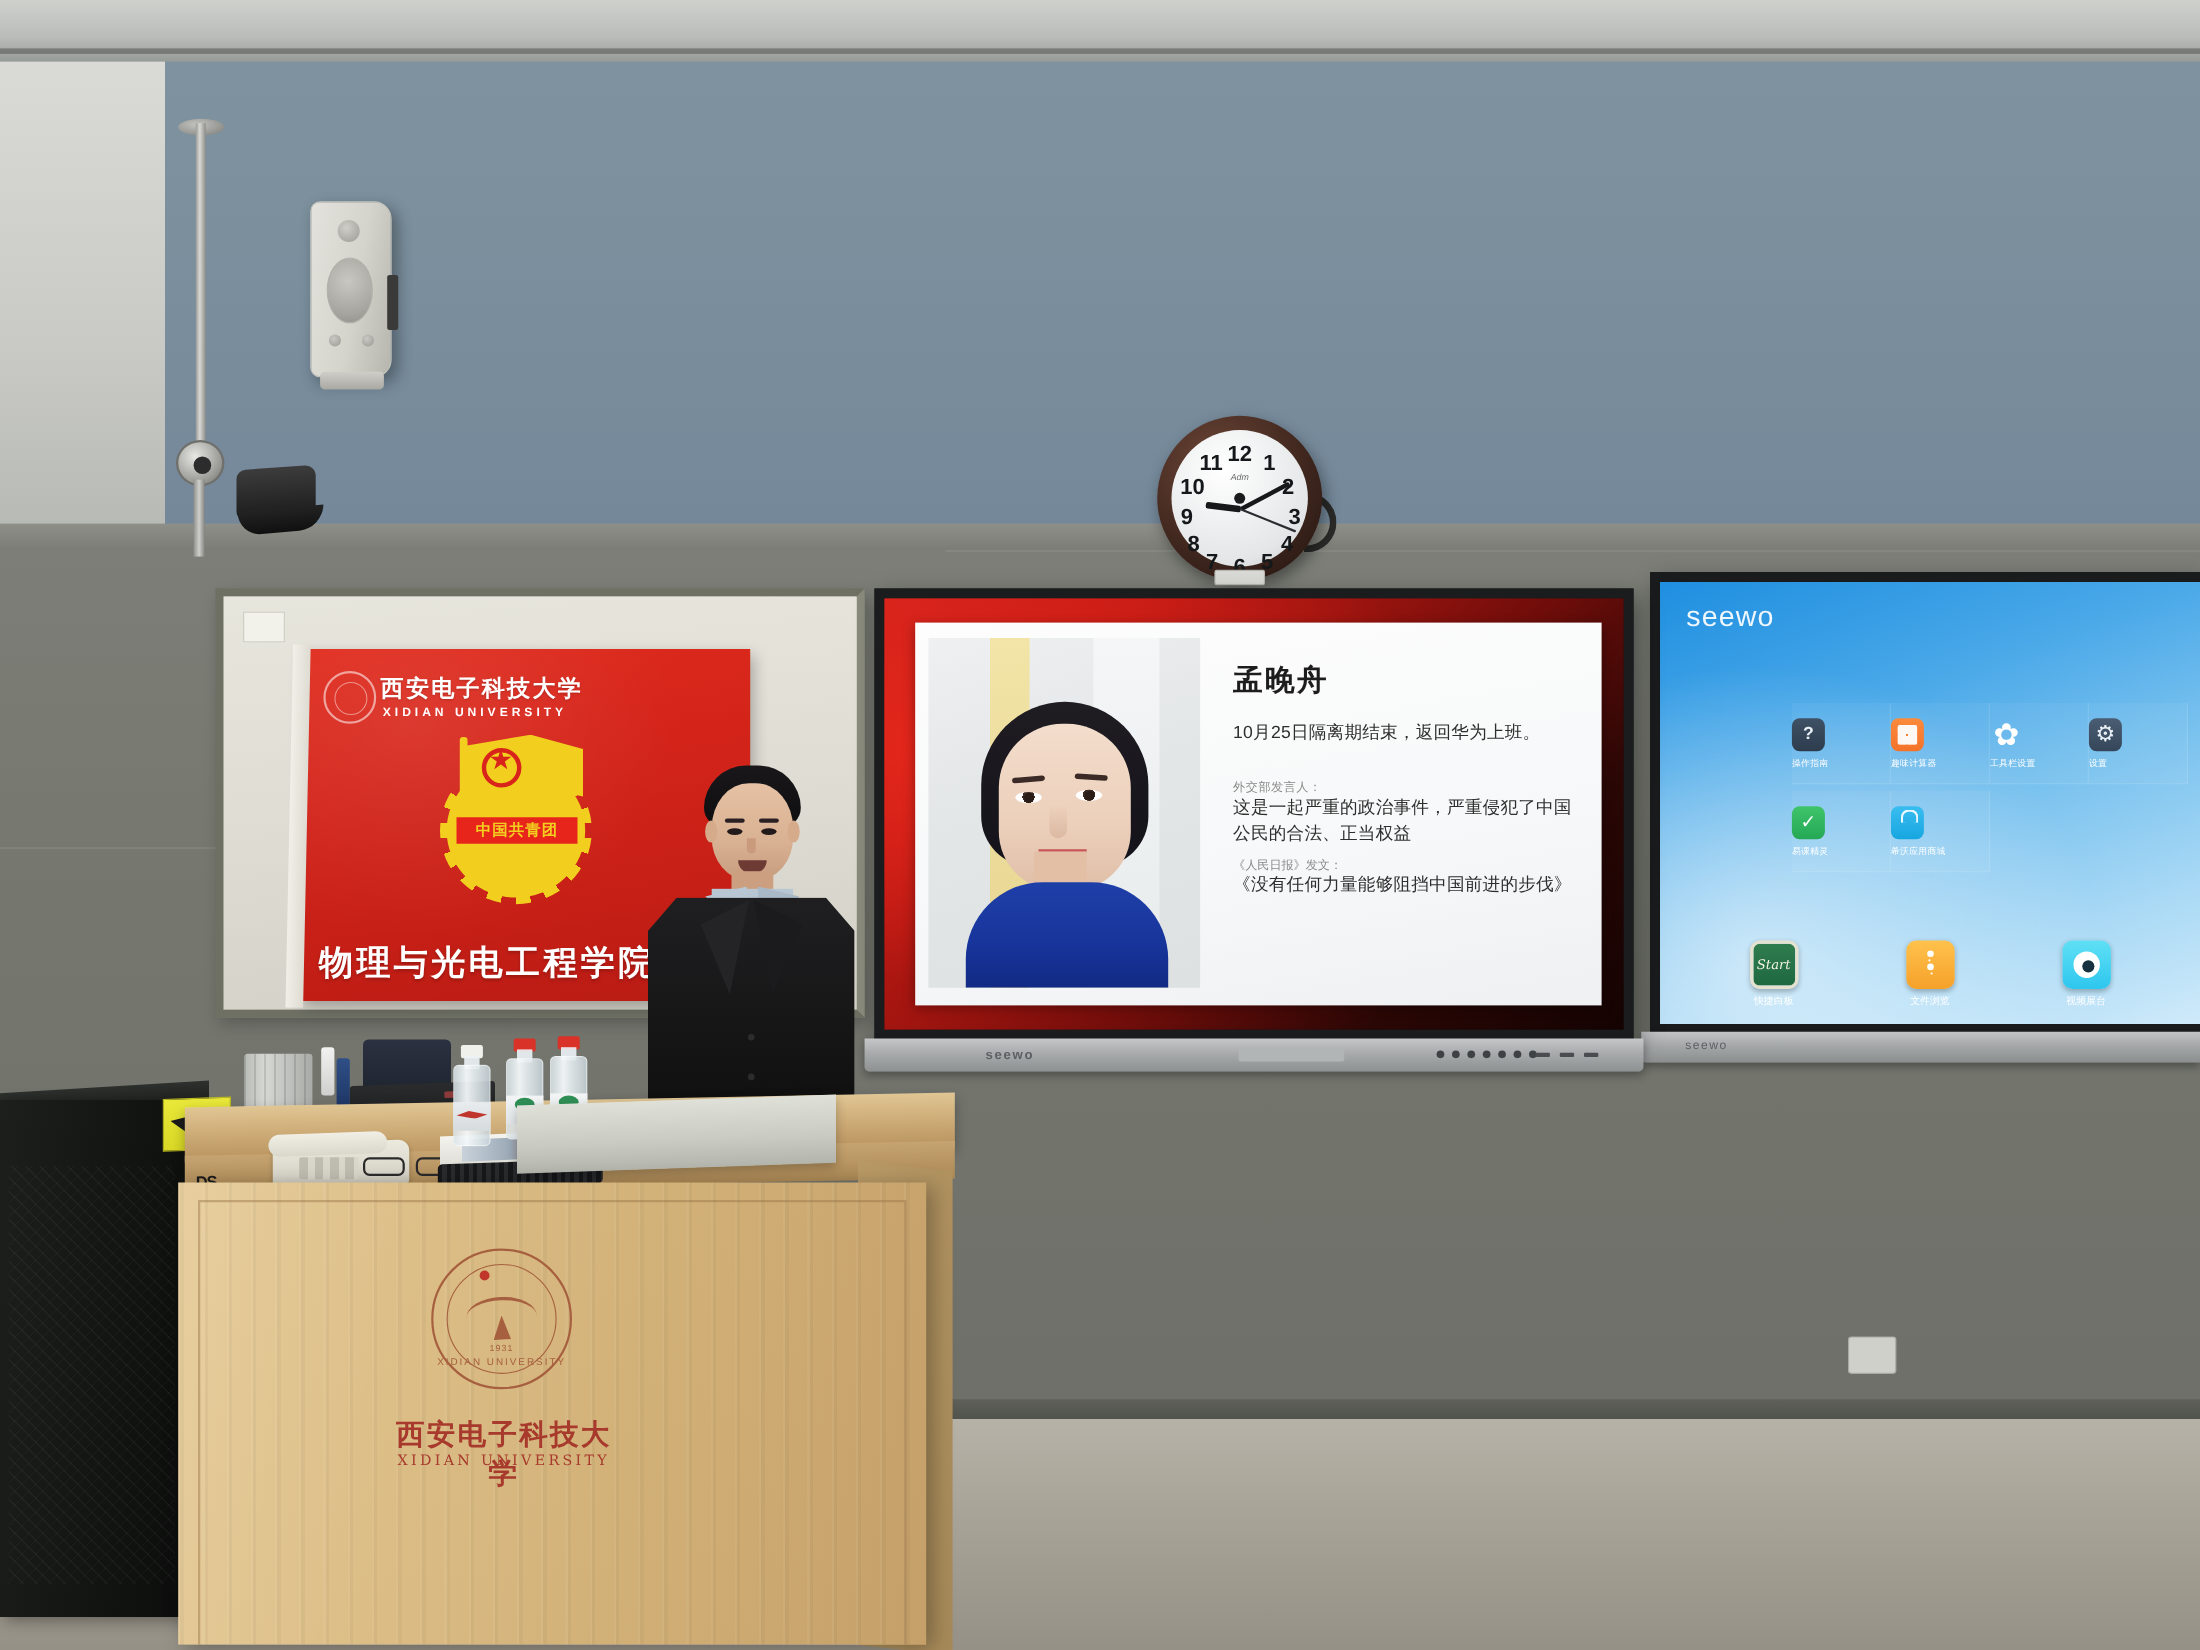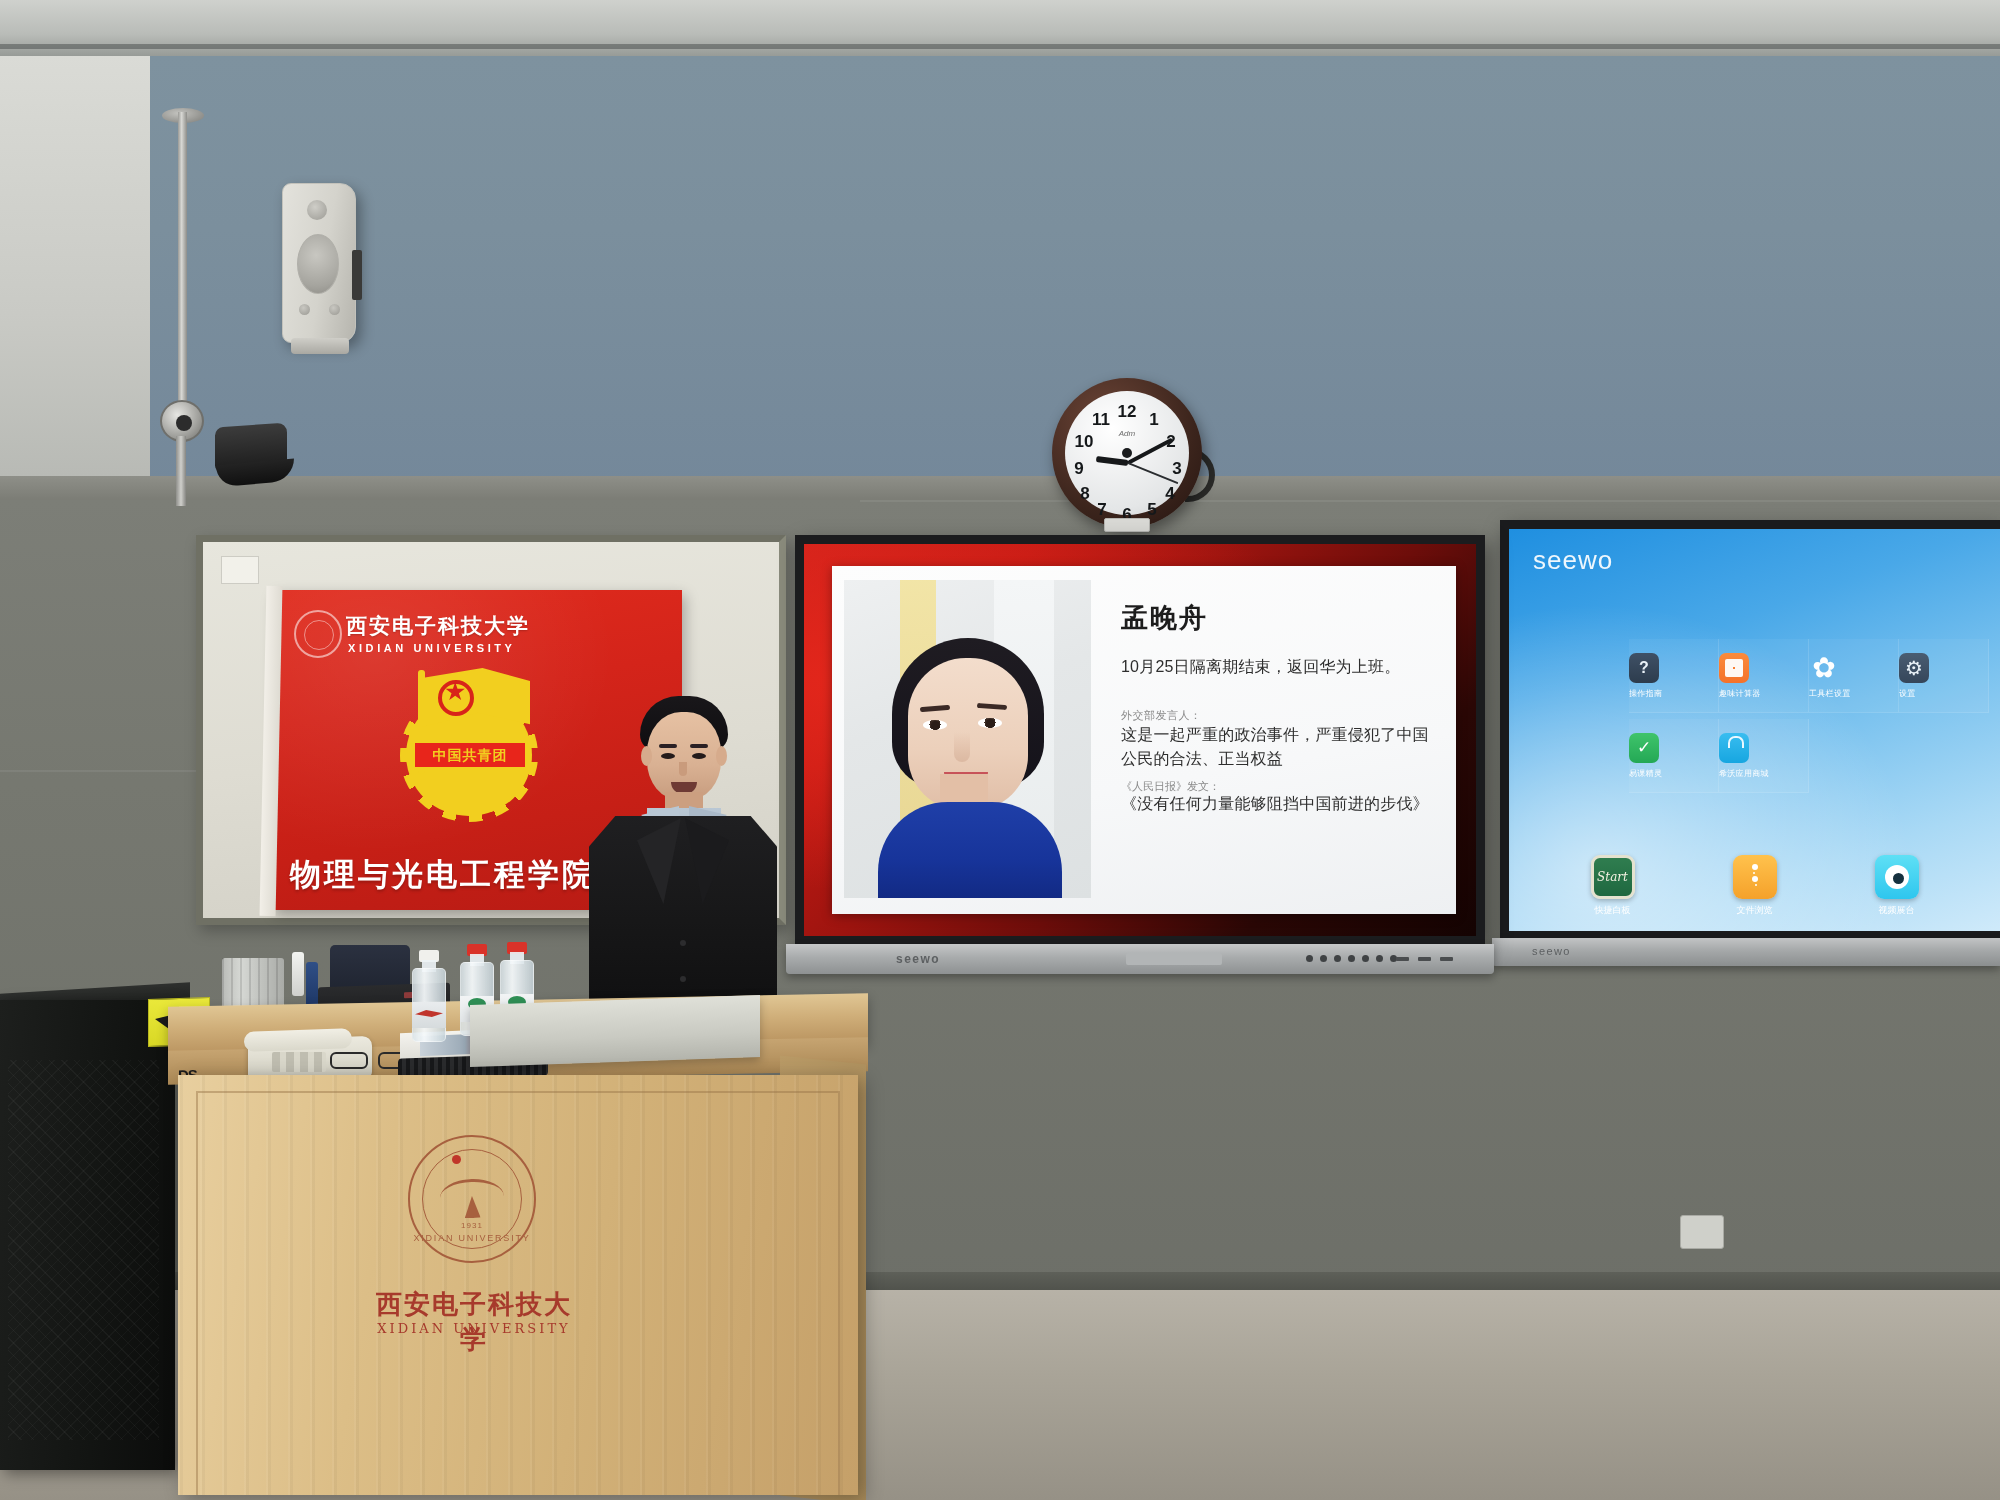--- a/index.html
+++ b/index.html
@@ -124,21 +124,21 @@
     position: absolute; left: 1052px; top: 378px; width: 150px; height: 150px;
     border-radius: 50%;
     background: radial-gradient(circle at 35% 28%, #6b4436, #3b241c 62%, #241410);
     box-shadow: 3px 6px 14px rgba(0,0,0,.4);
   }
   .clock-face {
     position:absolute; left:13px; top:13px; width:124px; height:124px; border-radius:50%;
     background: radial-gradient(circle at 38% 30%, #ffffff, #e4e6e7 70%, #c9cccd);
   }
   .clock-num {
-    position:absolute; width:22px; text-align:center; font-size:17px; font-weight:700;
+    position:absolute; width:22px; text-align:center; font-size:20px; font-weight:700;
     color:#15181a; font-family:"Liberation Sans", sans-serif; line-height:1;
   }
   .clock-brand {
     position:absolute; left:40px; top:38px; width:44px; text-align:center;
     font-size:8px; color:#6b6b6b; font-style:italic;
   }
   .hand { position:absolute; background:#16181a; transform-origin: 50% 100%; border-radius:2px;}
   .hand.hour { left:60px; top:40px; width:6px; height:32px; transform: rotate(277deg); }
   .hand.min  { left:61px; top:22px; width:4px; height:50px; transform: rotate(62deg); }
   .hand.sec  { left:62px; top:18px; width:2px; height:54px; background:#2a2d30; transform: rotate(112deg); }
@@ -511,21 +511,21 @@
     position:absolute; left:168px; top:1044px; width:700px; height:34px;
     background: linear-gradient(180deg,#c6a471 0%, #ab8855 100%);
     transform: skewY(-1.1deg);
   }
   .desk-logo {
     position:absolute; left:178px; top:1066px; width:70px; height:22px;
     font-size:15px; font-weight:800; color:#1b1b1b; letter-spacing:-1px;
     transform: skewY(-1.2deg);
   }
   .podium {
-    position: absolute; left: 178px; top: 1075px; width: 680px; height: 420px;
+    position: absolute; left: 162px; top: 1075px; width: 680px; height: 420px;
     background: linear-gradient(100deg,#e8cf9f 0%, #dcbe87 30%, #d2b178 60%, #c5a069 100%);
     box-shadow: 6px 4px 18px rgba(0,0,0,.3);
   }
   .podium-grain {
     position:absolute; inset:0;
     background: repeating-linear-gradient(90deg,
       rgba(255,255,255,.05) 0 2px, rgba(0,0,0,.035) 2px 5px, rgba(255,255,255,0) 5px 22px);
   }
   .podium-panel {
     position:absolute; left:18px; top:16px; right:18px; bottom:0;

